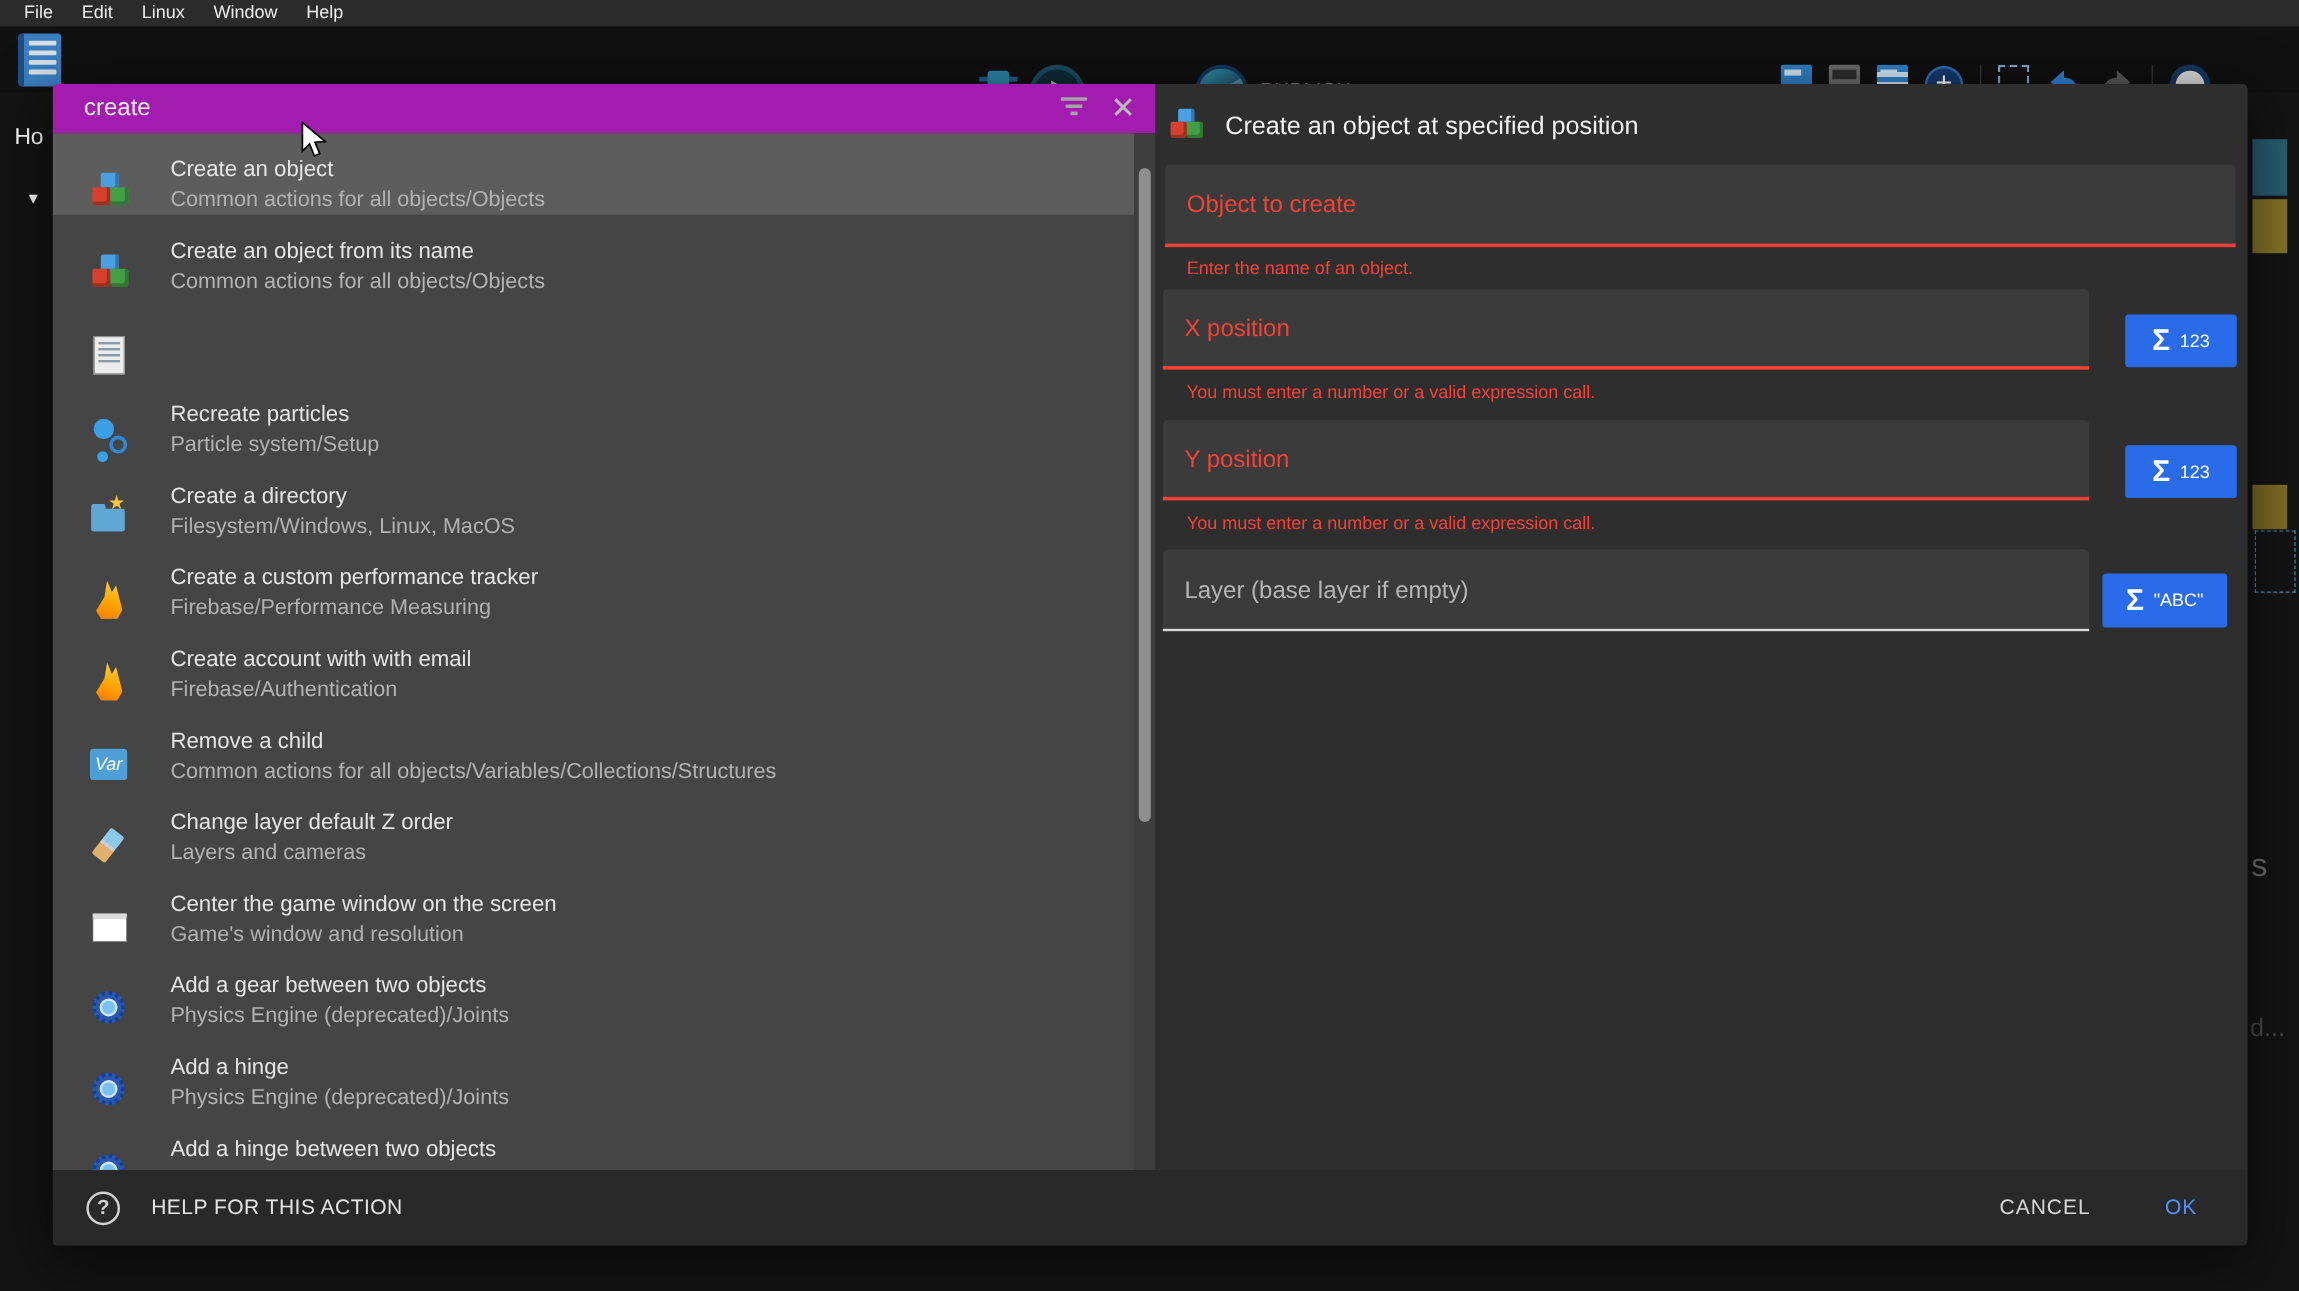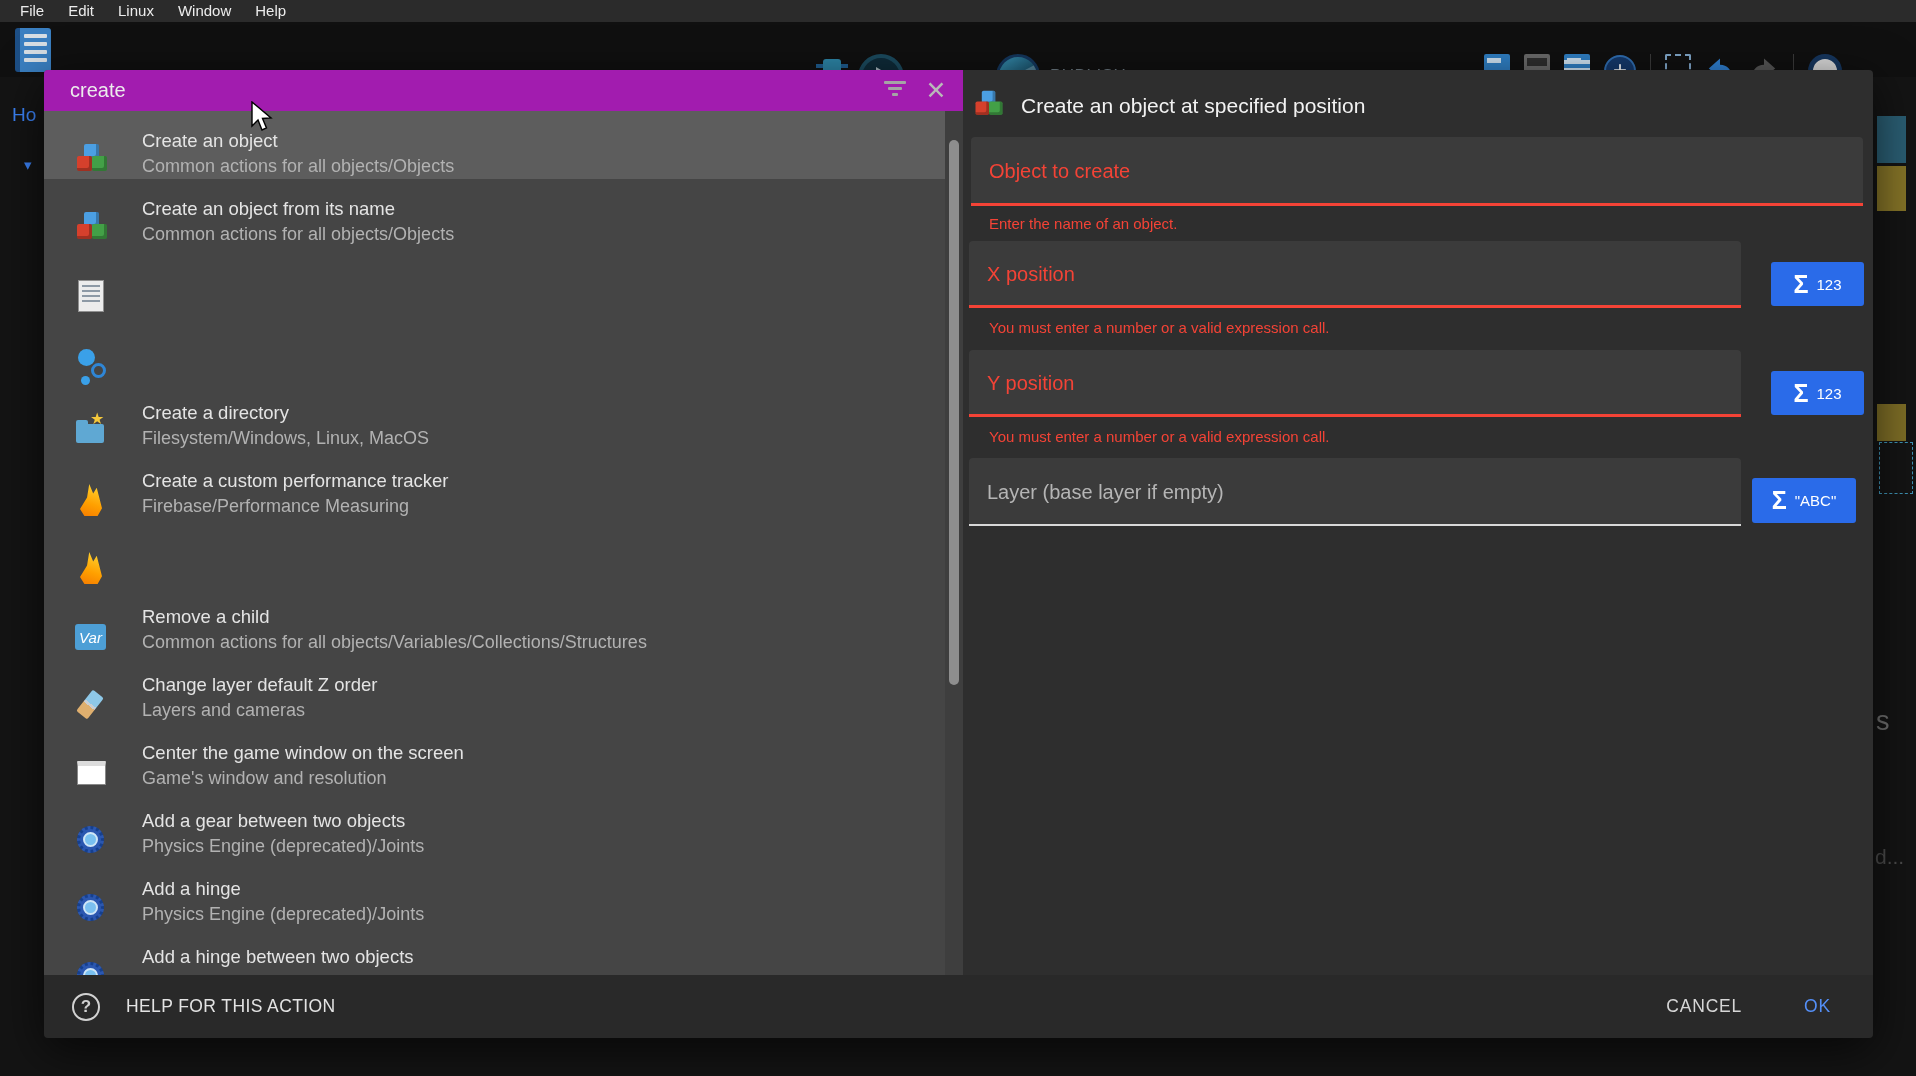--- a/index.html
+++ b/index.html
@@ -40,21 +40,21 @@
   .tb-doc.gray::before{content:"";position:absolute;left:3px;top:4px;width:20px;height:8px;background:#2e2e2e;}
   .plus-bubble::after{content:"+";position:absolute;right:-7px;bottom:-5px;width:18px;height:18px;border-radius:50%;
     background:#123a6b;border:2px solid #101010;color:#fff;font-size:14px;line-height:14px;text-align:center;}
   .tb-circle-plus{width:32px;height:32px;border-radius:50%;background:#14386b;border:2px solid #2f6db0;
     color:#fff;font-size:24px;line-height:26px;text-align:center;}
   .tb-sep{width:1px;height:34px;background:#3a3a3a;}
   .tb-paste{width:26px;height:34px;border:2px dashed #7fa6c9;border-radius:2px;position:relative;}
   .tb-paste::after{content:"";position:absolute;right:-4px;bottom:-2px;width:14px;height:9px;background:#9a9a9a;border-radius:2px;}
   .tb-search-lens{width:34px;height:34px;border-radius:50%;background:#d8d8d8;border:5px solid #16365e;}
   
-  .frag{position:absolute;z-index:1;color:#3b82f6;}
+  .frag{position:absolute;z-index:1;color:#ffffff;}
   .edge-block{position:absolute;z-index:1;}
   
   .dialog{position:absolute;left:44px;top:70px;width:1829px;height:968px;z-index:5;border-radius:4px;
     box-shadow:0 12px 48px rgba(0,0,0,.65);}
   .left-panel{position:absolute;left:0;top:0;width:919px;height:905px;background:#454545;border-radius:4px 0 0 0;overflow:hidden;}
   .search-row{position:absolute;left:0;top:0;width:919px;height:41px;background:#a21caf;}
   .search-input{position:absolute;left:26px;top:0;width:770px;height:41px;background:transparent;border:none;outline:none;
     color:#ececec;font-size:20px;font-family:"Liberation Sans",sans-serif;}
   .filter-icon{position:absolute;left:839px;top:11px;width:24px;height:18px;}
   .filter-icon i{display:block;height:3px;background:#a5a5a5;margin:0 auto 3px;border-radius:1px;}
@@ -231,38 +231,42 @@
                 <i></i>
                 <i></i>
                 <i></i>
                 <i></i>
               </span>
             </span>
         </div>
 
         <div class="row">
           <span class="ic ic-part"></span>
+          <span class="rtext"><span class="rtitle">Recreate particles</span><br>
+          <span class="rsub">Particle system/Setup</span></span>
         </div>
 
         <div class="row">
           <span class="ic ic-folder">
               <span class="star">★</span>
             </span>
           <span class="rtext"><span class="rtitle">Create a directory</span><br>
           <span class="rsub">Filesystem/Windows, Linux, MacOS</span></span>
         </div>
 
         <div class="row">
           <span class="ic ic-flame"></span>
           <span class="rtext"><span class="rtitle">Create a custom performance tracker</span><br>
           <span class="rsub">Firebase/Performance Measuring</span></span>
         </div>
 
         <div class="row">
           <span class="ic ic-flame"></span>
+          <span class="rtext"><span class="rtitle">Create account with with email</span><br>
+          <span class="rsub">Firebase/Authentication</span></span>
         </div>
 
         <div class="row">
           <span class="ic">
               <span class="ic-var">Var</span>
             </span>
           <span class="rtext"><span class="rtitle">Remove a child</span><br>
           <span class="rsub">Common actions for all objects/Variables/Collections/Structures</span></span>
         </div>
 

